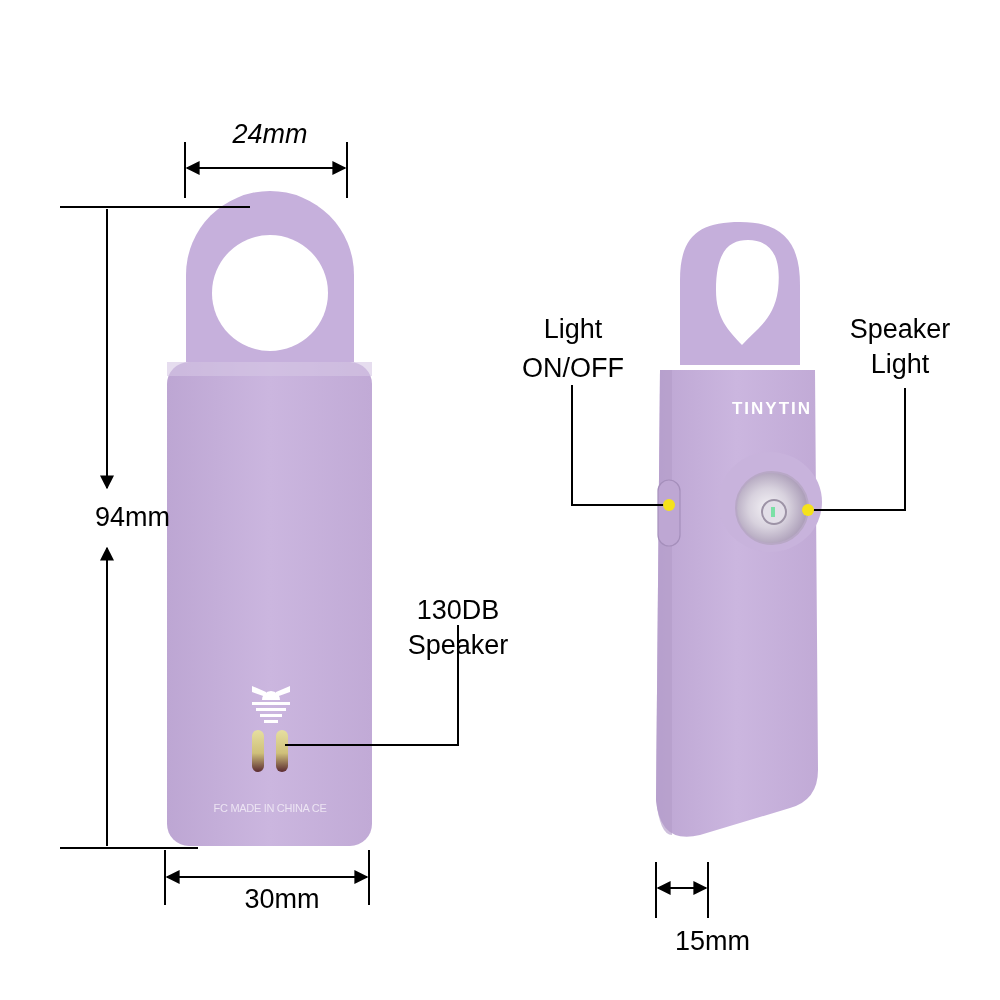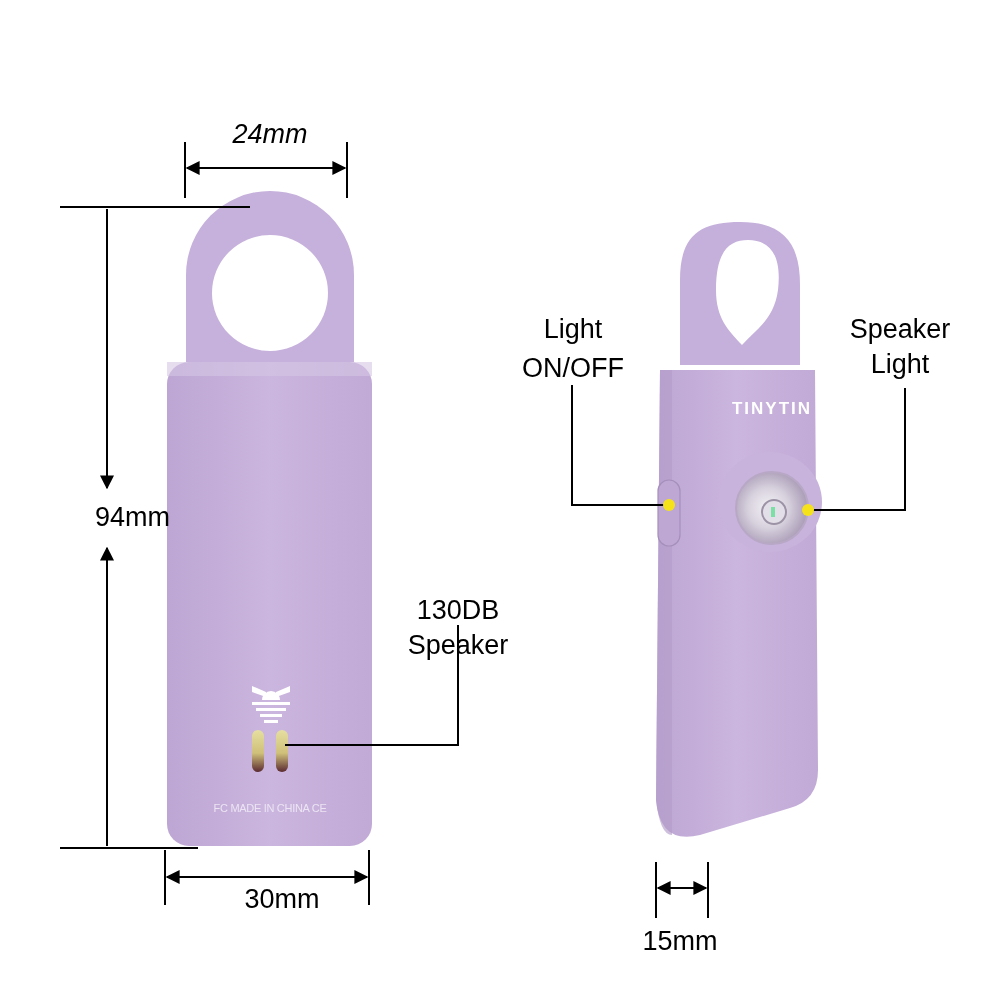--- a/index.html
+++ b/index.html
@@ -107,21 +107,21 @@
   </g>
   <g>
     <polyline points="905,388 905,510 808,510" fill="none" stroke="#000" stroke-width="2"></polyline>
     <circle cx="808" cy="510" r="6" fill="#f5e21b"></circle>
   </g>
 </svg>
 
 <div class="label" style="left:200px;top:118px;width:140px;font-style:italic;">24mm</div>
 <div class="label" style="left:40px;top:501px;width:130px;text-align:right;">94mm</div>
 <div class="label" style="left:212px;top:883px;width:140px;">30mm</div>
-<div class="label" style="left:610px;top:925px;width:140px;">15mm</div>
+<div class="label" style="left:610px;top:925px;width:140px;text-align:right;">15mm</div>
 
 <div class="label" style="left:388px;top:552px;width:140px;margin-top:42px;">130DB</div>
 <div class="label" style="left:388px;top:588px;width:140px;margin-top:41px;">Speaker</div>
 
 <div class="label" style="left:503px;top:313px;width:140px;">Light</div>
 <div class="label" style="left:503px;top:352px;width:140px;">ON/OFF</div>
 
 <div class="label" style="left:830px;top:313px;width:140px;">Speaker</div>
 <div class="label" style="left:830px;top:348px;width:140px;">Light</div>
 

